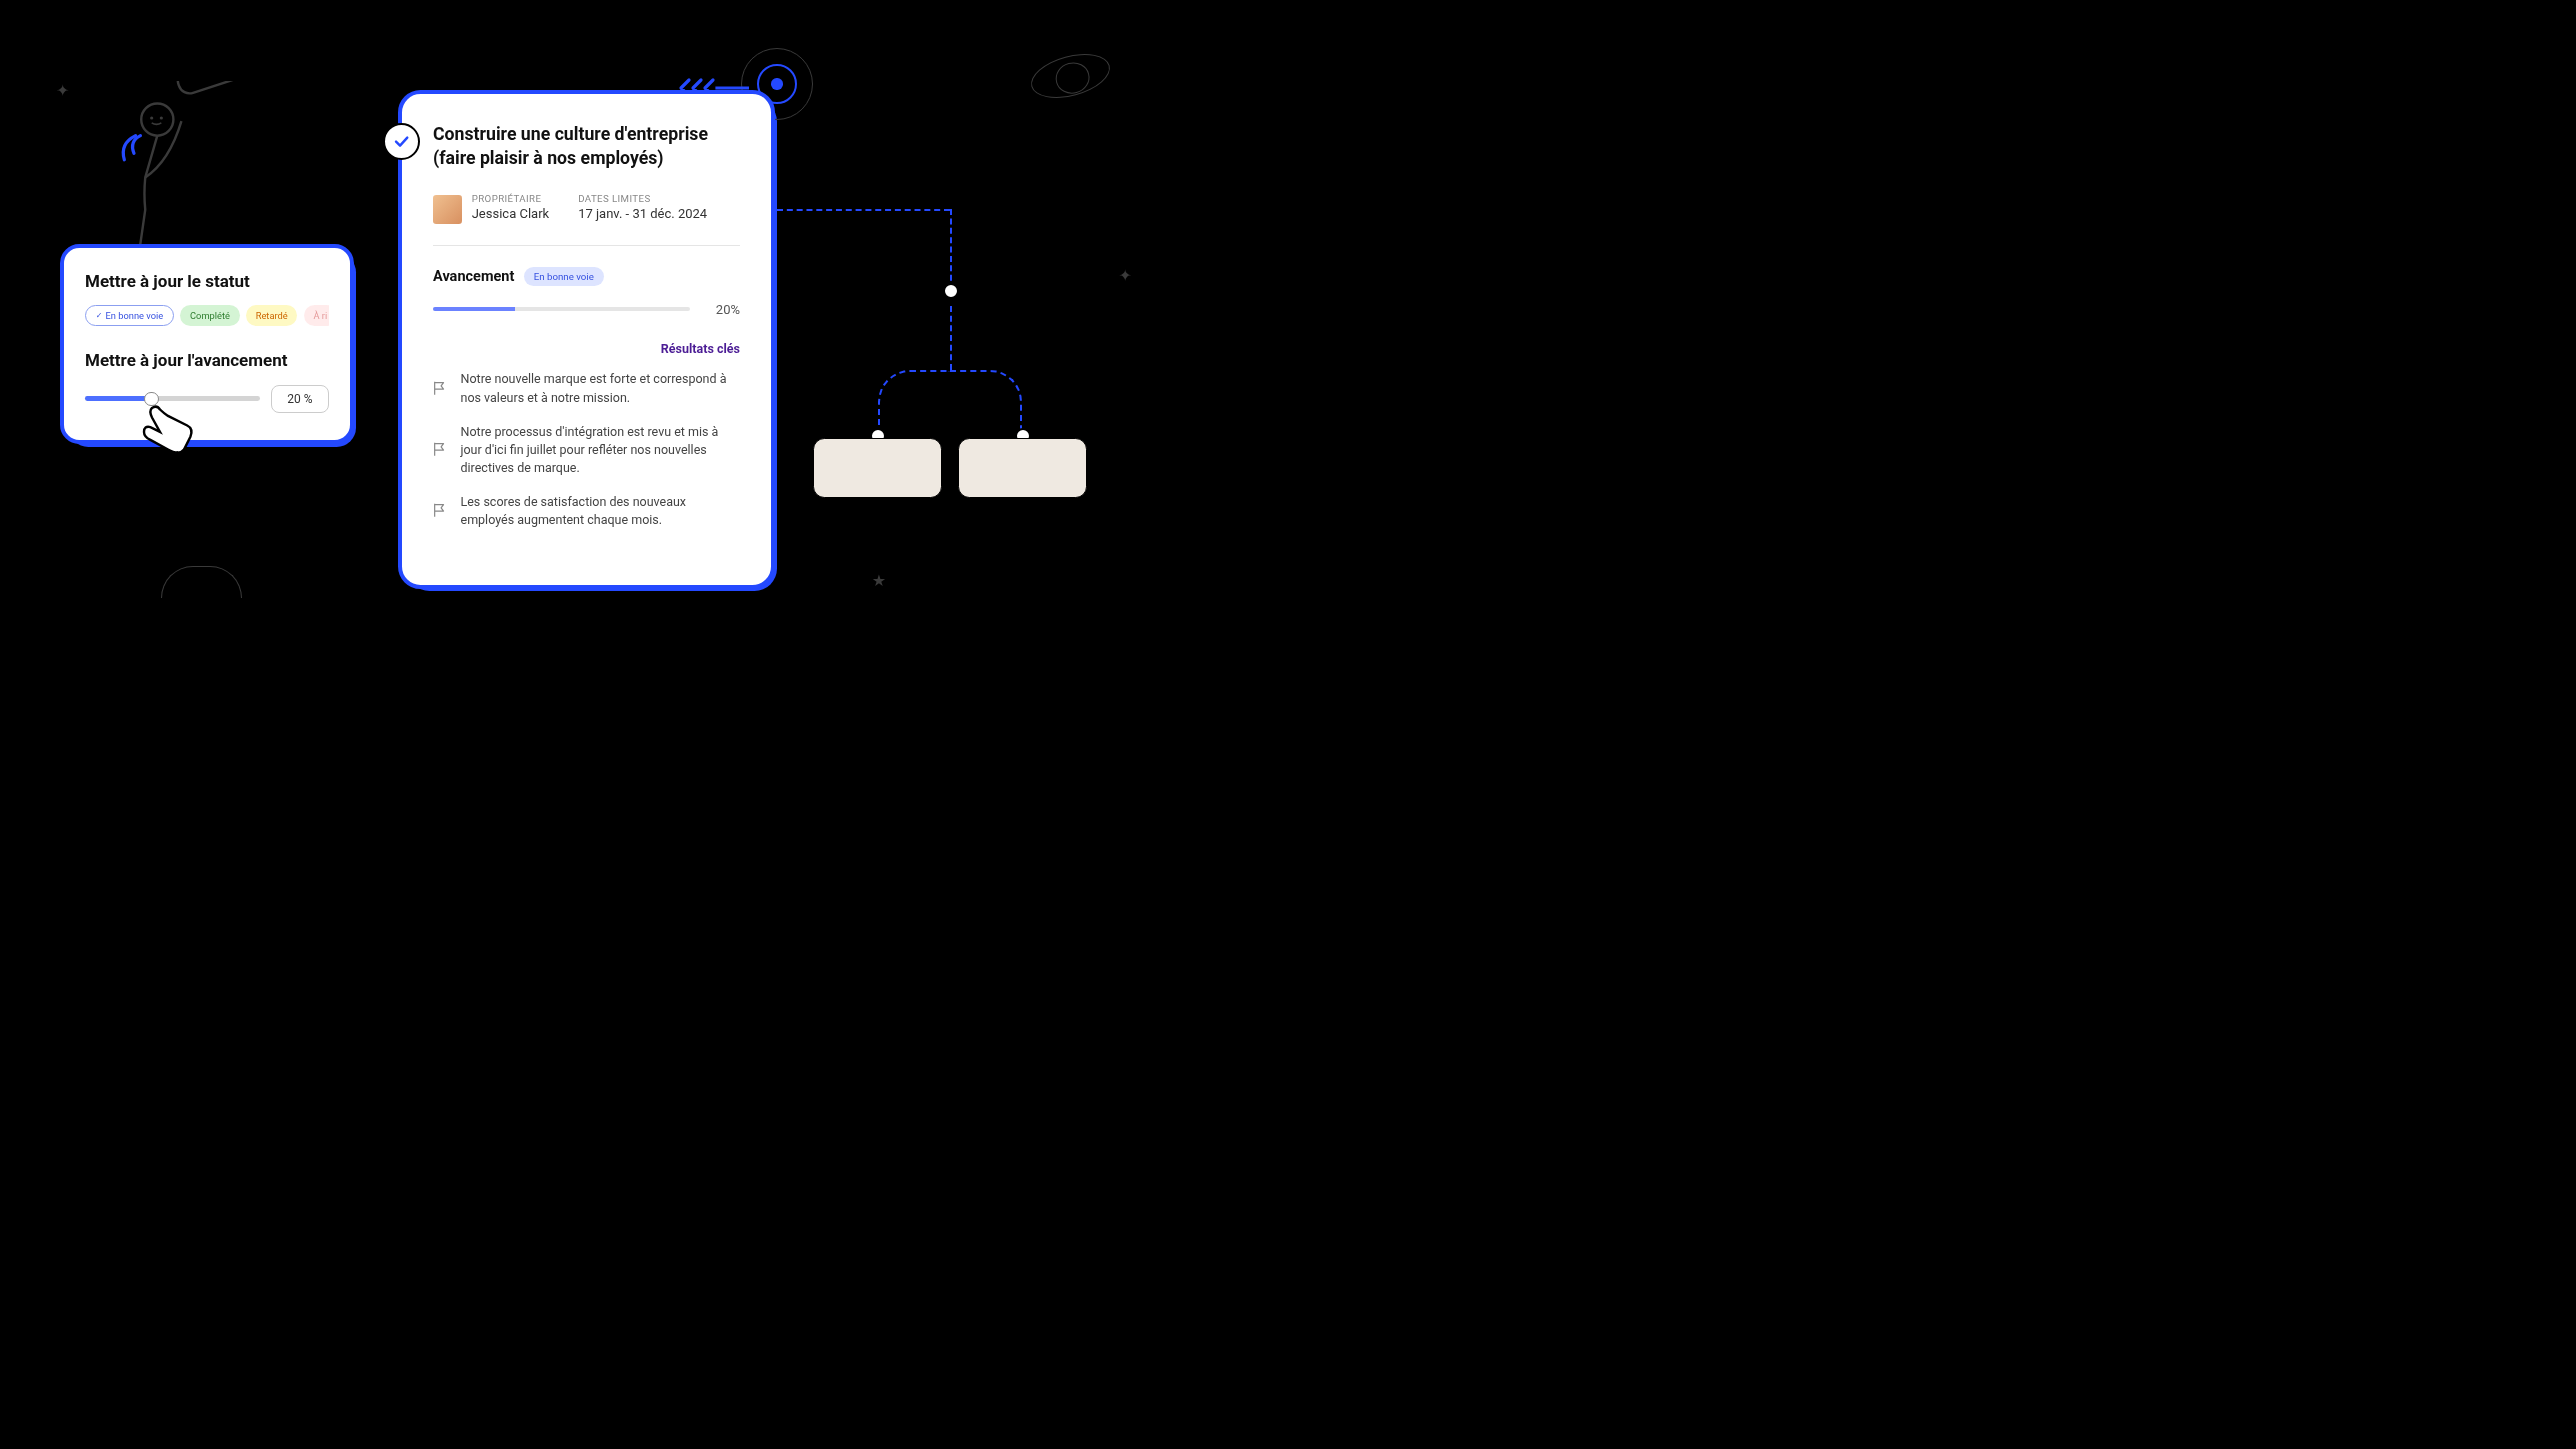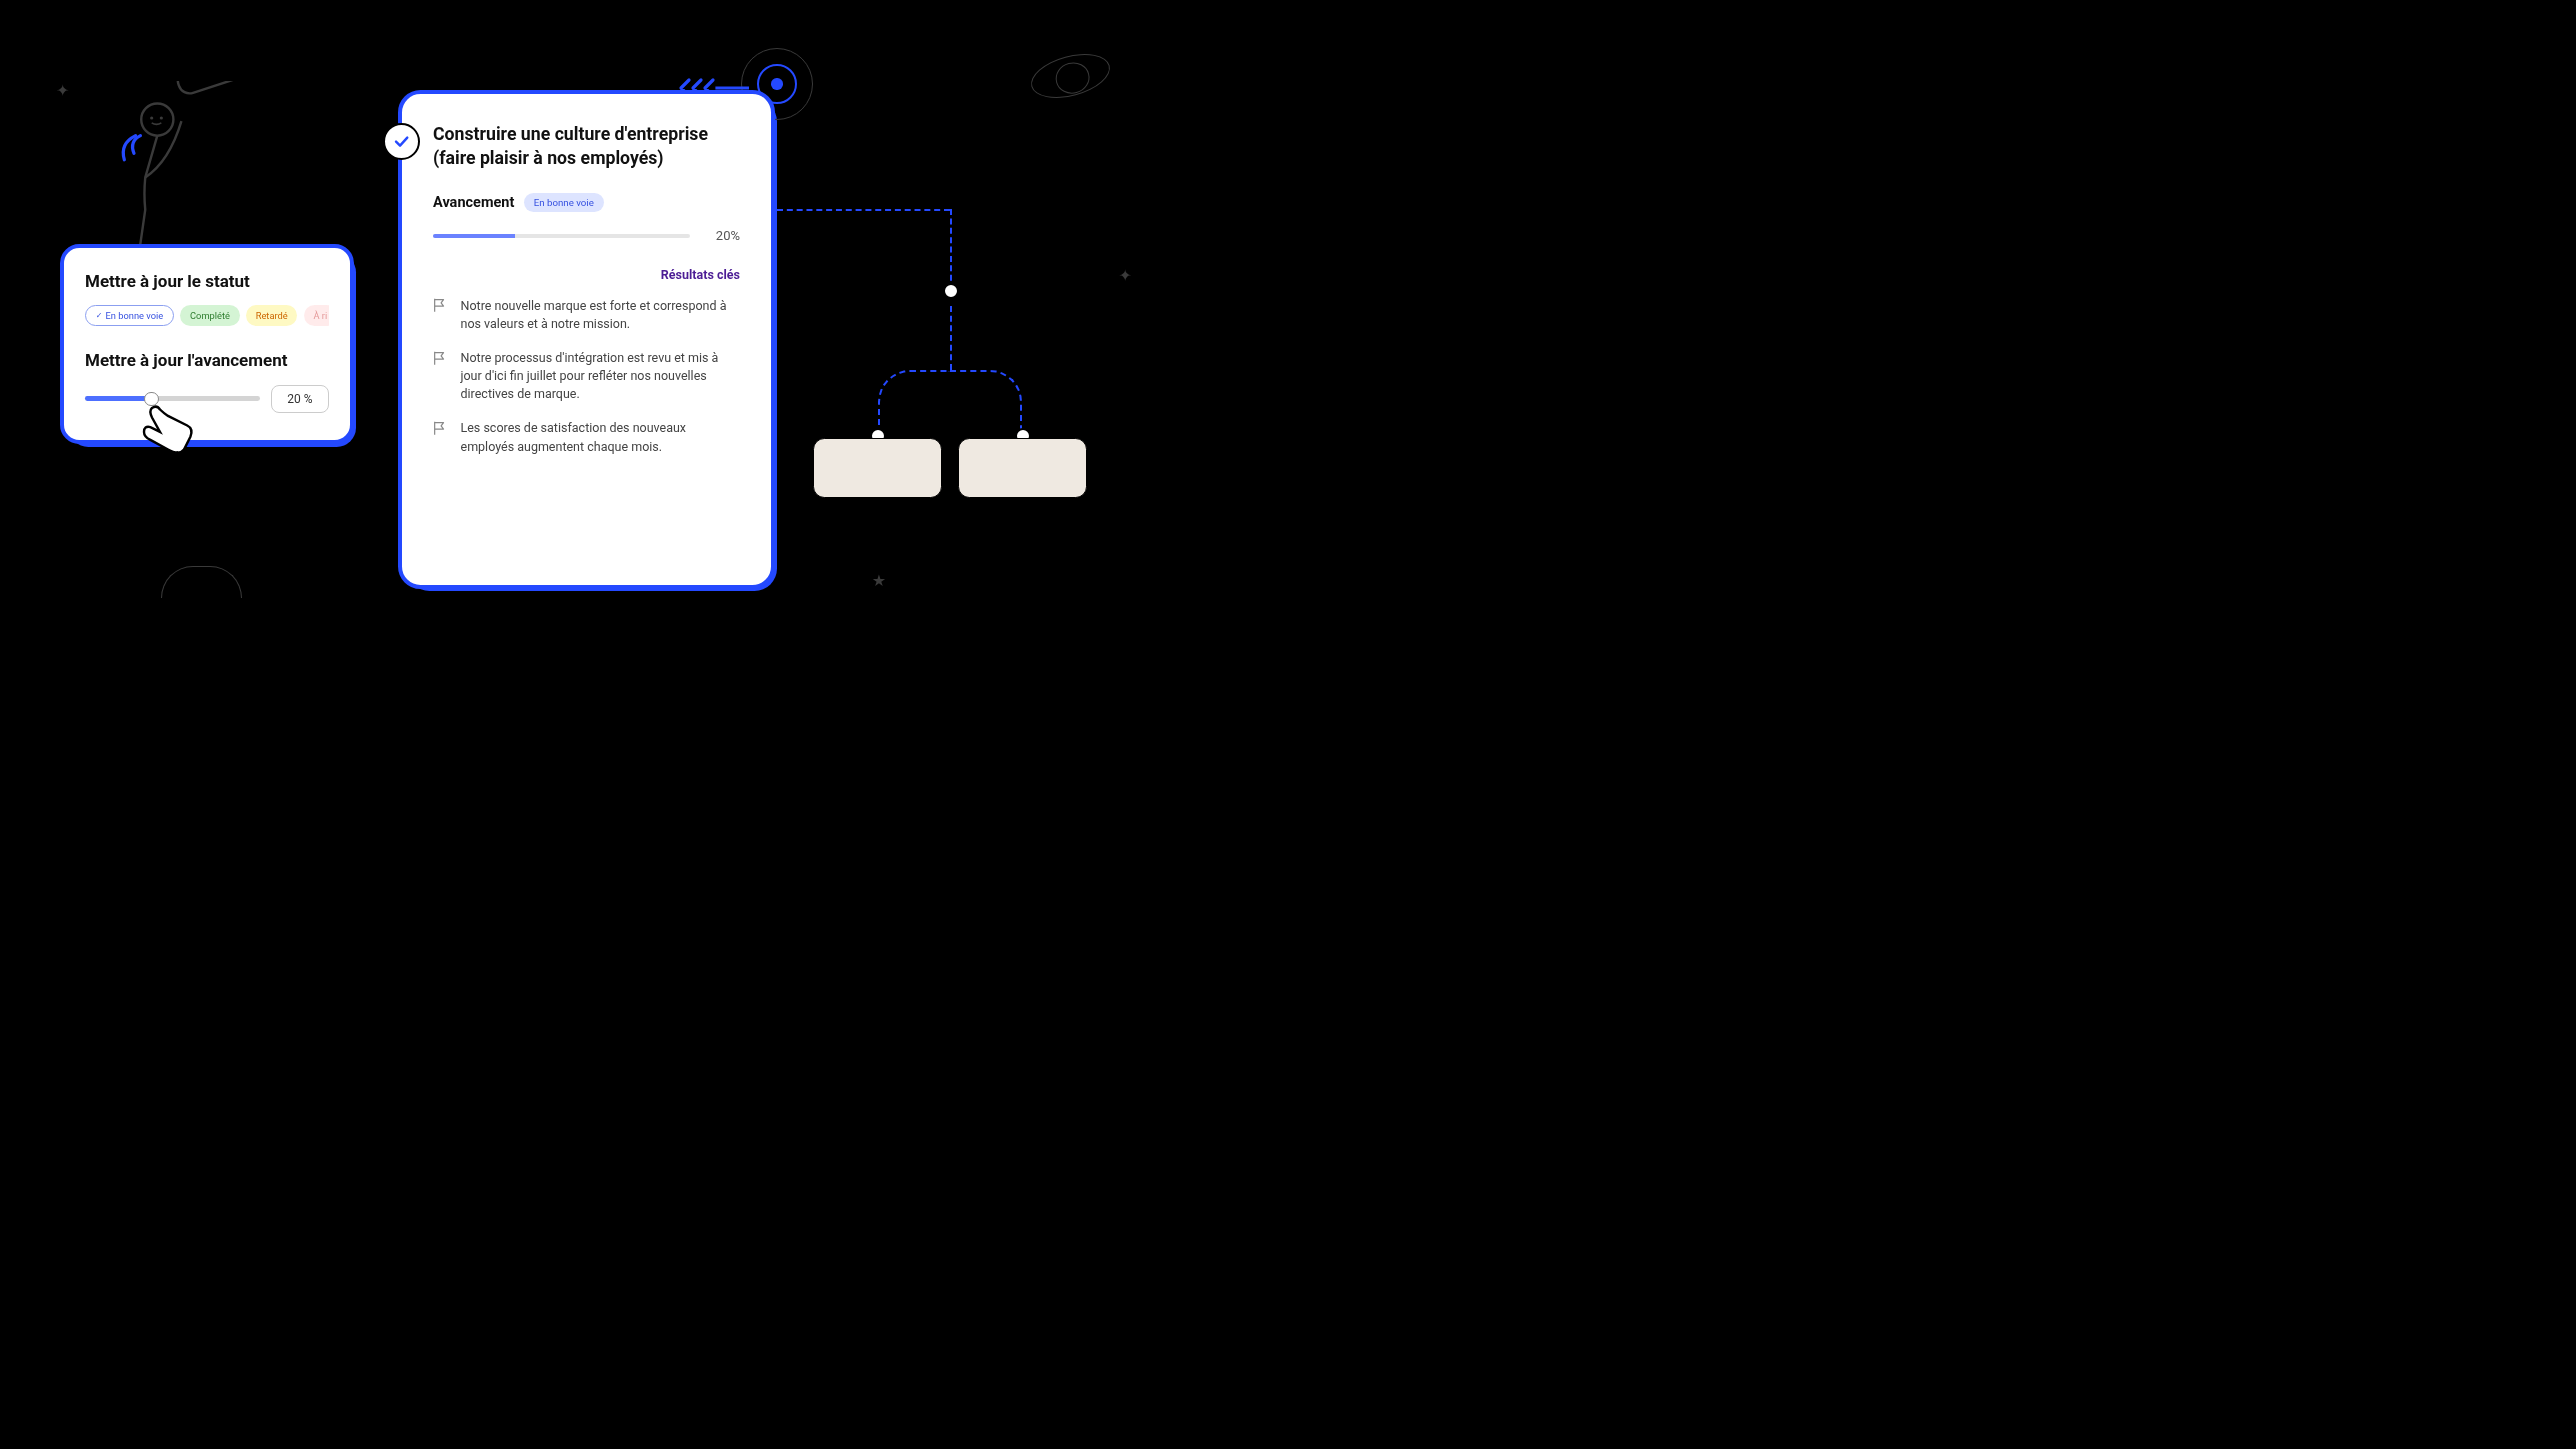--- a/index.html
+++ b/index.html
@@ -380,21 +380,21 @@
   font-size: 12.5px;
   font-weight: 700;
   color: #4c1d95;
   margin-bottom: 14.5px;
   text-align: right;
 }
 .kr-item {
   display: flex;
   gap: 14.5px;
   margin-bottom: 16px;
-  align-items: flex-start;
+  align-items: center;
 }
 .kr-flag {
   flex-shrink: 0;
   margin-top: 1.6px;
   color: #888;
 }
 .kr-text {
   font-size: 12.5px;
   line-height: 1.45;
   color: #444;
@@ -477,20 +477,33 @@
 </div>
 
 <div class="card-main">
   <div class="check-badge">
     <svg width="19.3" height="19.3" viewBox="0 0 24 24">
         <path d="M5 12 L10 17 L19 7" fill="none" stroke="#2449ff" stroke-width="3" stroke-linecap="round" stroke-linejoin="round"></path>
       </svg>
   </div>
   <h1 class="card-title">Construire une culture d'entreprise (faire plaisir à nos employés)</h1>
 
+  <div class="meta-row">
+    <div class="owner-wrap">
+      <div class="avatar"></div>
+      <div class="meta-block">
+        <span class="meta-label">PROPRIÉTAIRE</span>
+        <span class="meta-value">Jessica Clark</span>
+      </div>
+    </div>
+    <div class="meta-block">
+      <span class="meta-label">DATES LIMITES</span>
+      <span class="meta-value">17 janv. - 31 déc. 2024</span>
+    </div>
+  </div>
 
   <div class="section-head">
     <h3>Avancement</h3>
     <span class="badge-ontrack">En bonne voie</span>
   </div>
   <div class="progress-bar">
     <div class="bar-track">
         <div class="bar-fill"></div>
       </div>
     <span class="bar-pct">20%</span>

